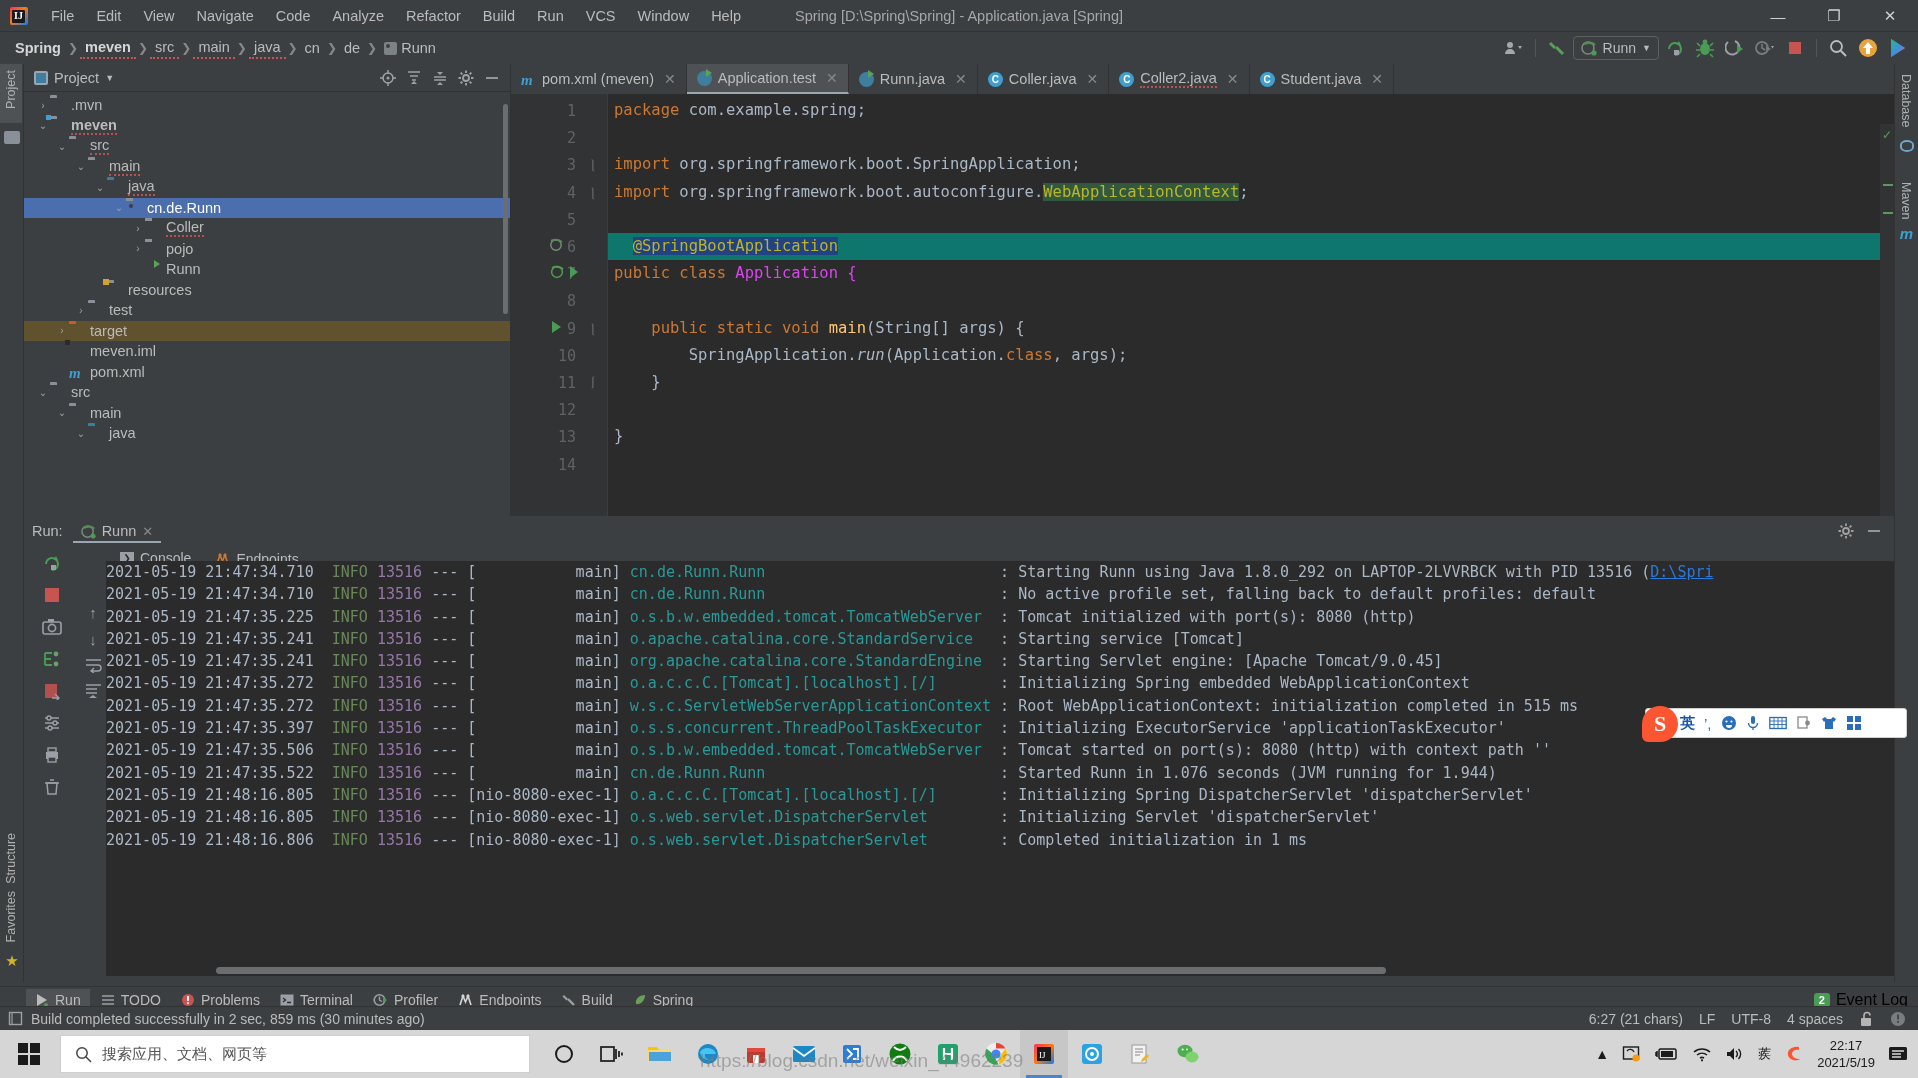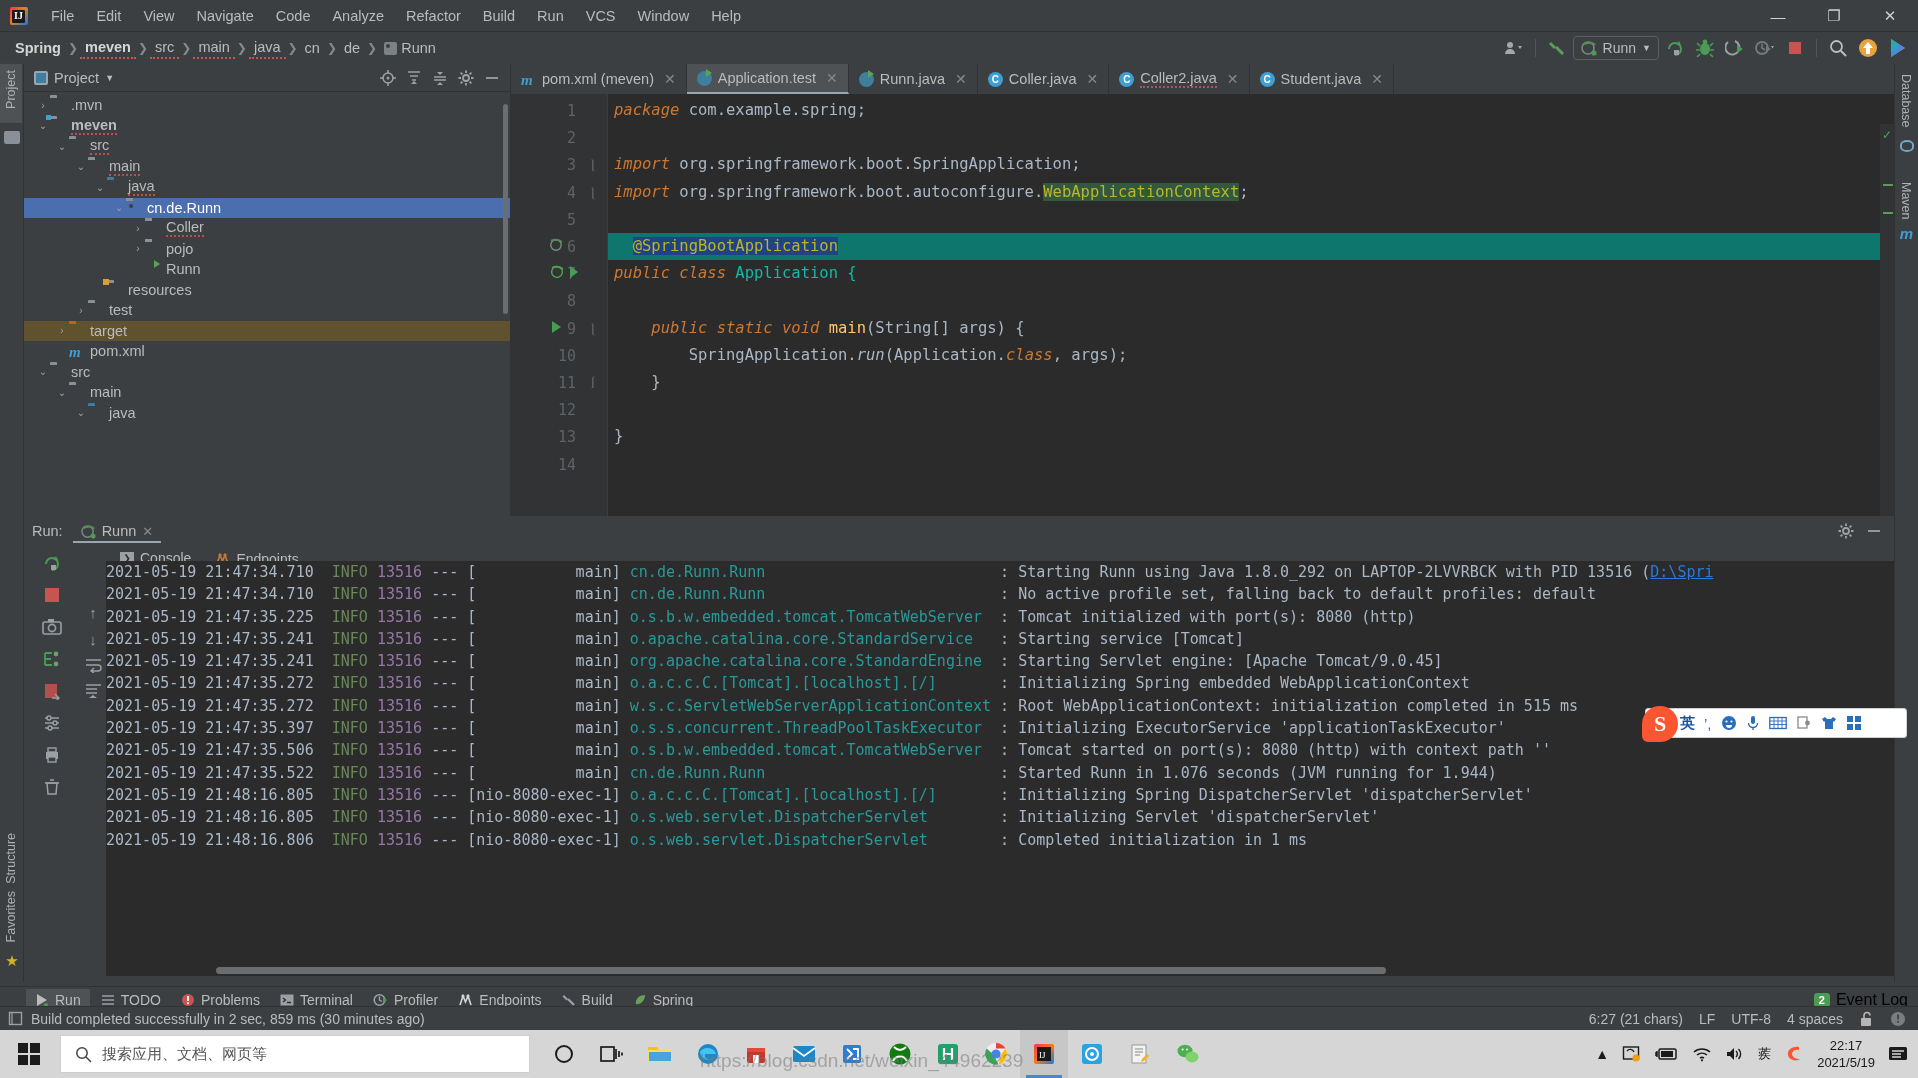--- a/index.html
+++ b/index.html
@@ -135,21 +135,21 @@
   .code-wrap { position:absolute; top:30px; left:0; right:0; bottom:0; background:#2b2b2b; display:flex; }
   .gutter { width: 75px; background:#313335; position:relative; flex:0 0 75px; }
   .marker-col { width: 22px; background:#313335; position:relative; flex:0 0 22px; border-right:1px solid #3b3e40;}
   .code {
     flex:1; position:relative; font-family:"DejaVu Sans Mono", monospace; font-size:15.5px;
     line-height: 27.2px; color:#a9b7c6; padding-top: 3px; overflow:hidden;
   }
   .lnum { position:absolute; right:10px; color:#606366; font-family:"DejaVu Sans Mono", monospace; font-size:15px; }
   .cline { height: 27.2px; white-space:pre; padding-left: 6px; }
   .cline.caret { background: #0f766e; }
-  .kw { color:#cc7832;font-style:italic; }
+  .kw { color:#cc7832; }
   .ann { color:#bbb529; }
   .mth { color:#ffc66d; }
   .hl-sel { background:#214283; }
   .hl-green { background:#32593d; }
   .rightgut { position:absolute; right:0; top:30px; bottom:0; width:14px; background:#313335; }
   .rg-check { color:#5a9c5a; font-size:12px; position:absolute; right:2px; top:4px; }
   .rg-tick { position:absolute; right:1px; width:10px; height:2px; background:#5a9c5a; }
 
   
   .run-window { position:absolute; left:24px; top:516px; right:24px; height:460px; background:#3c3f41; }
@@ -247,20 +247,21 @@
       <div class="menu-item"><span>Navigate</span></div>
       <div class="menu-item"><span>Code</span></div>
       <div class="menu-item"><span>Analyze</span></div>
       <div class="menu-item"><span>Refactor</span></div>
       <div class="menu-item"><span>Build</span></div>
       <div class="menu-item"><span>Run</span></div>
       <div class="menu-item"><span>VCS</span></div>
       <div class="menu-item"><span>Window</span></div>
       <div class="menu-item"><span>Help</span></div>
     </div>
+    <div class="win-title">Spring [D:\Spring\Spring] - Application.java [Spring]</div>
     <div class="win-buttons">
       <div class="win-btn">
           <span>—</span>
         </div>
       <div class="win-btn">
           <span>❐</span>
         </div>
       <div class="win-btn close">
           <span>✕</span>
         </div>
@@ -506,20 +507,26 @@
           <span style="display:inline-block;width:50px"></span>
           <span class="arrow">›</span>
           <span class="ico"><span class="fold"></span></span>
           <span class="lbl">test</span>
         </div>
         <div class="row target">
           <span style="display:inline-block;width:31px"></span>
           <span class="arrow">›</span>
           <span class="ico"><span class="fold orange"></span></span>
           <span class="lbl">target</span>
+        </div>
+        <div class="row">
+          <span style="display:inline-block;width:31px"></span>
+          <span class="arrow"></span>
+          <span class="ico"><span class="iml-ico"></span></span>
+          <span class="lbl">meven.iml</span>
         </div>
         <div class="row">
           <span style="display:inline-block;width:31px"></span>
           <span class="arrow"></span>
           <span class="ico"><span class="m-ico">m</span></span>
           <span class="lbl">pom.xml</span>
         </div>
         <div class="row">
           <span style="display:inline-block;width:12px"></span>
           <span class="arrow">⌄</span>
@@ -617,21 +624,21 @@
           <div style="position: absolute; left: 4px; top: 227.6px; color: rgb(118, 122, 124); font-size: 12px;">⎱</div>
           <div style="position: absolute; left: 4px; top: 281px; color: rgb(118, 122, 124); font-size: 12px;">⎰</div>
         </div>
       <div class="code" style="position: relative;">
         <div class="cline"><span class="kw">package</span> com.example.spring<span>;</span></div>
         <div class="cline"> </div>
         <div class="cline"><span class="kw">import</span> org.springframework.boot.SpringApplication;</div>
         <div class="cline"><span class="kw">import</span> org.springframework.boot.autoconfigure.<span class="hl-green ann">WebApplicationContext</span>;</div>
         <div class="cline"> </div>
         <div class="cline caret">  <span class="hl-sel ann">@SpringBootApplication</span></div>
-        <div class="cline"><span class="kw">public class </span><span style="color:#14b8a6;">Application {</span></div>
+        <div class="cline"><span class="kw">public class </span><span style="color:#d946ef;">Application {</span></div>
         <div class="cline"> </div>
         <div class="cline">    <span class="kw">public static void </span><span class="mth">main</span>(String[] args) {</div>
         <div class="cline">        SpringApplication.<span style="font-style:italic;color:#a9b7c6;">run</span>(Application.<span class="kw">class</span>, args);</div>
         <div class="cline">    }</div>
         <div class="cline"> </div>
         <div class="cline">}</div>
         <div class="cline"> </div>
       </div>
       <div class="rightgut">
         <div class="rg-check">✓</div>

